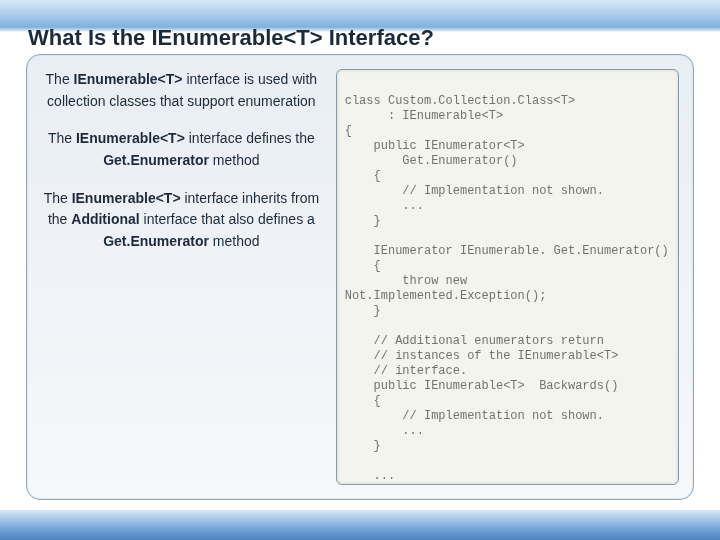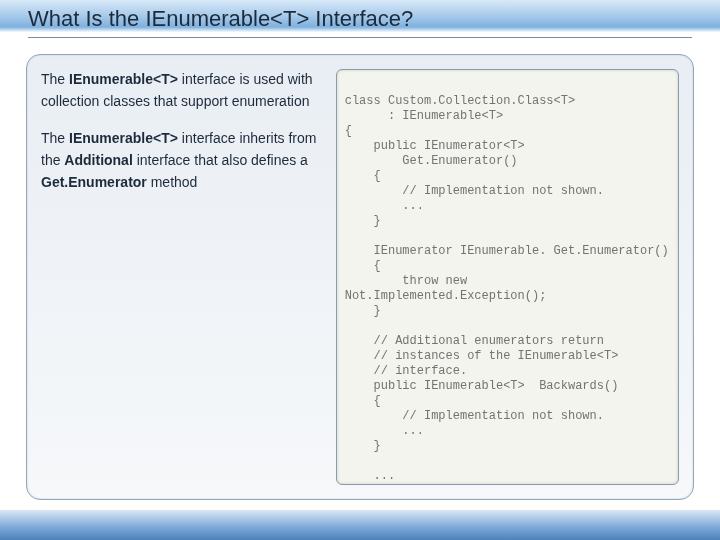--- a/index.html
+++ b/index.html
@@ -12,28 +12,28 @@
     overflow: hidden;
   }
   .slide {
     width: 720px;
     height: 540px;
     position: relative;
     background: linear-gradient(180deg, #d7e9f7 0%, #a6c9ea 3%, #7fb1df 5%, #ffffff 6%, #ffffff 94%, #ffffff 100%);
   }
   .title {
     position: absolute;
-    top: 6px;
+    top: 25px;
     left: 28px;
     right: 28px;
     font-size: 22px;
     color: #1d2a3a;
-    font-weight: normal;
+    font-weight: bold;
     border-bottom: 1px solid #7a8aa0;
-    padding-bottom: 5px;
+    padding-bottom: 16px;
   }
   .content-area {
     position: absolute;
     top: 54px;
     left: 26px;
     right: 26px;
     bottom: 40px;
     border: 1px solid #94a6b8;
     border-radius: 14px;
     background: linear-gradient(180deg, #e9eef4 0%, #f6f8fa 100%);
@@ -44,20 +44,21 @@
     gap: 14px;
   }
   .left-col {
     flex: 0 0 44%;
     font-size: 14px;
     line-height: 1.55;
     color: #1d2a3a;
   }
   .left-col .para {
     margin: 0 0 16px 0;
+    text-align: center;
   }
   .left-col span { display:inline; }
   .right-col {
     flex: 1 1 56%;
     border: 1px solid #8c9aad;
     border-radius: 6px;
     background: #f3f4ed;
     box-shadow: inset 0 0 3px #c3ccbb;
     padding: 24px 8px;
     box-sizing: border-box;
@@ -85,20 +86,23 @@
   <div class="title">What Is the IEnumerable&lt;T&gt; Interface?</div>
 
   <div class="content-area">
 
     <div class="left-col">
 
       <p class="para">
         <span>The </span><b>IEnumerable&lt;T&gt;</b><span> interface is used with collection classes that support enumeration</span>
       </p>
 
+      <p class="para">
+        <span>The </span><b>IEnumerable&lt;T&gt;</b><span> interface defines the </span><b>Get.Enumerator</b><span> method</span>
+      </p>
 
       <p class="para">
         <span>The </span><b>IEnumerable&lt;T&gt;</b><span> interface inherits from the </span><b>Additional</b><span> interface that also defines a </span><b>Get.Enumerator</b><span> method</span>
       </p>
 
     </div>
 
     <div class="right-col">class Custom.Collection.Class&lt;T&gt;
       : IEnumerable&lt;T&gt;
 {

